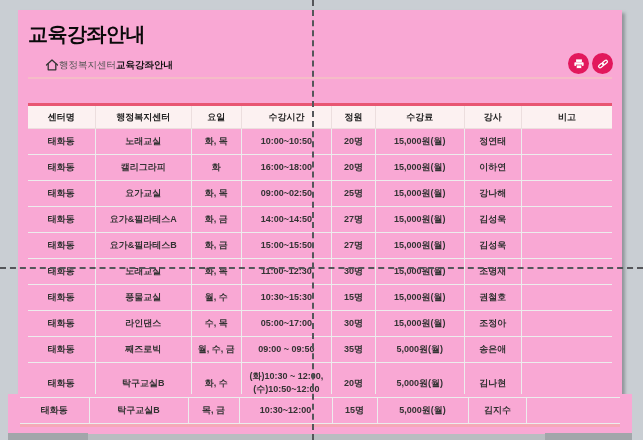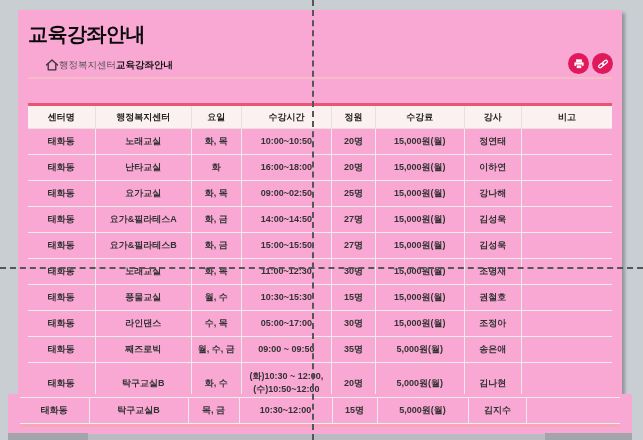--- a/index.html
+++ b/index.html
@@ -134,21 +134,21 @@
               <td>노래교실</td>
               <td>화, 목</td>
               <td>10:00~10:50</td>
               <td>20명</td>
               <td>15,000원(월)</td>
               <td>정연태</td>
               <td></td>
             </tr>
             <tr>
               <td>태화동</td>
-              <td>난타교실</td>
+              <td>캘리그라피</td>
               <td>화</td>
               <td>16:00~18:00</td>
               <td>20명</td>
               <td>15,000원(월)</td>
               <td>이하연</td>
               <td></td>
             </tr>
             <tr>
               <td>태화동</td>
               <td>요가교실</td>

